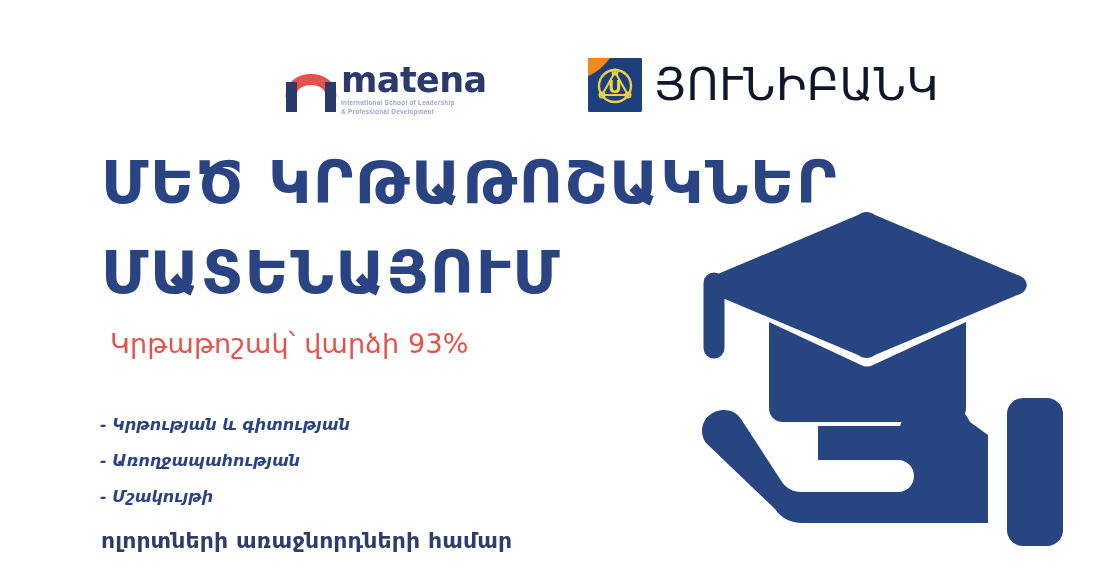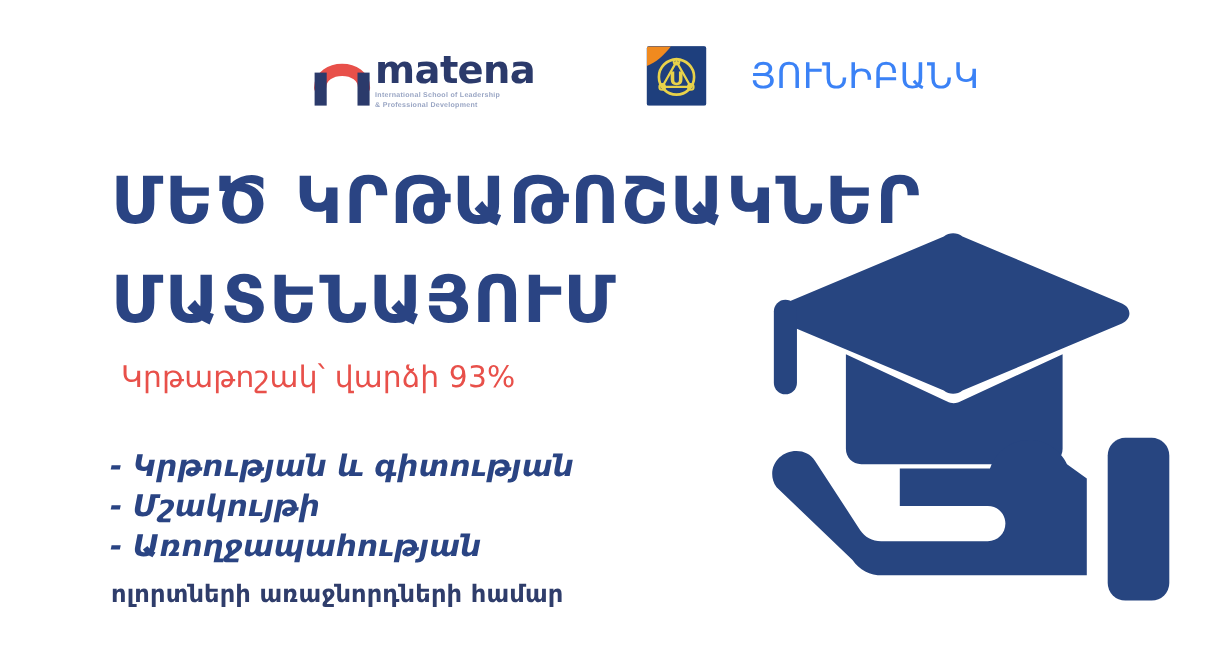--- a/index.html
+++ b/index.html
@@ -15,21 +15,21 @@
     position: relative;
     width: 1118px;
     height: 586px;
     background: #ffffff;
     overflow: hidden;
   }
 
   
   .logo-row {
     position: absolute;
-    top: 40px;
+    top: 56px;
     left: 0;
     width: 890px;
     height: 70px;
   }
 
   
   .matena-logo {
     position: absolute;
     left: 283px;
     top: 4px;
@@ -83,25 +83,25 @@
     width: 54px;
     height: 54px;
     position: relative;
     flex: none;
     border-radius: 2px;
     overflow: hidden;
     background: #1e3f7d;
   }
   .unibank-word {
     font-family: "DejaVu Sans", "Liberation Sans", sans-serif;
-    font-size: 32px;
+    font-size: 44px;
     font-weight: 400;
-    color: #3b82f6;
+    color: #0f172a;
     letter-spacing: 0.5px;
-    margin-left: 40px;
+    margin-left: 12px;
     line-height: 50px;
     white-space: nowrap;
   }
 
   
   .headline {
     position: absolute;
     left: 101px;
     top: 138px;
     width: 640px;
@@ -133,21 +133,21 @@
 
   
   .bullets {
     position: absolute;
     left: 100px;
     top: 407px;
     width: 420px;
   }
   .bullet-item {
     font-family: "DejaVu Sans", "Liberation Sans", sans-serif;
-    font-size: 27px;
+    font-size: 16px;
     font-weight: 600;
     font-style: italic;
     color: #2a4483;
     line-height: 36px;
     white-space: nowrap;
   }
 
   
   .footnote {
     position: absolute;
@@ -216,22 +216,22 @@
 
   <div class="headline">
     <div class="headline-line">ՄԵԾ ԿՐԹԱԹՈՇԱԿՆԵՐ</div>
     <div class="headline-line">ՄԱՏԵՆԱՅՈՒՄ</div>
   </div>
 
   <div class="redline">Կրթաթոշակ՝ վարձի 93%</div>
 
   <div class="bullets">
     <div class="bullet-item">- Կրթության և գիտության</div>
+    <div class="bullet-item">- Առողջապահության</div>
     <div class="bullet-item">- Մշակույթի</div>
-    <div class="bullet-item">- Առողջապահության</div>
   </div>
 
   <div class="footnote">ոլորտների առաջնորդների համար</div>
 
   <div class="illustration">
     <svg viewBox="0 0 428 390" width="428" height="390" xmlns="http://www.w3.org/2000/svg">
 
       <g>
 
         <path d="M168 35

